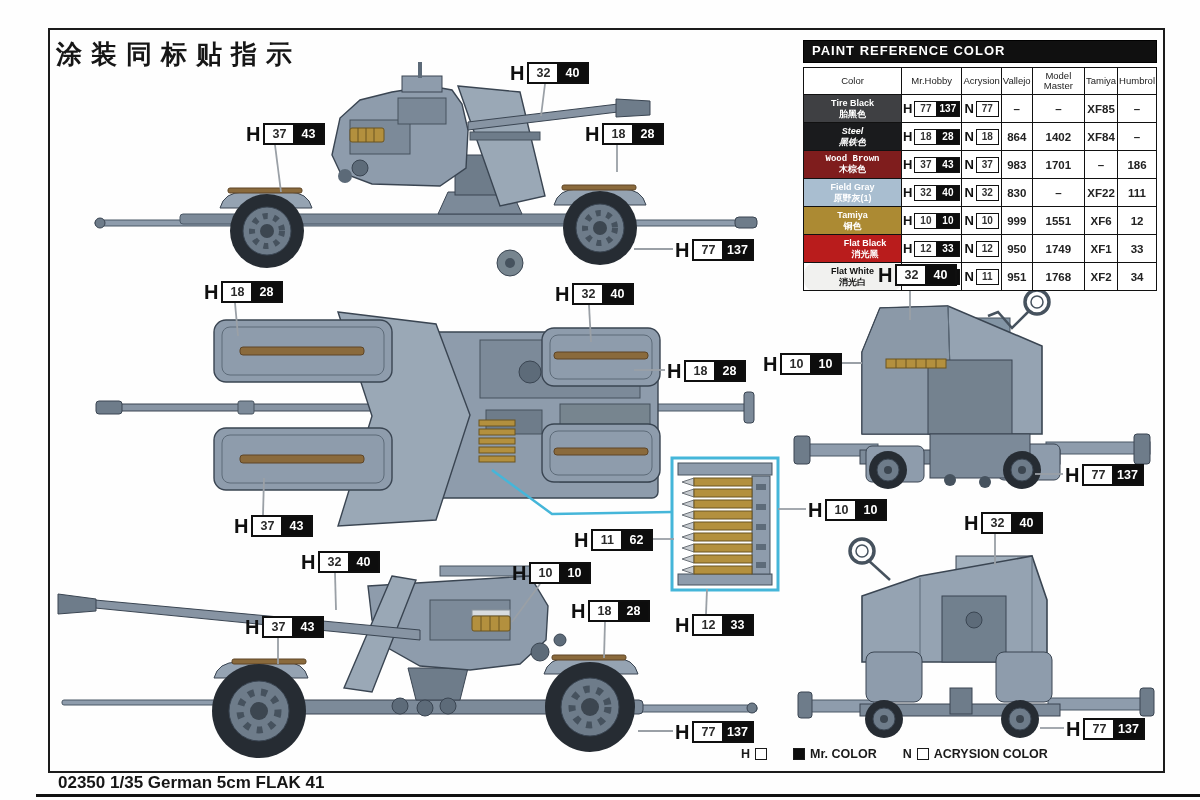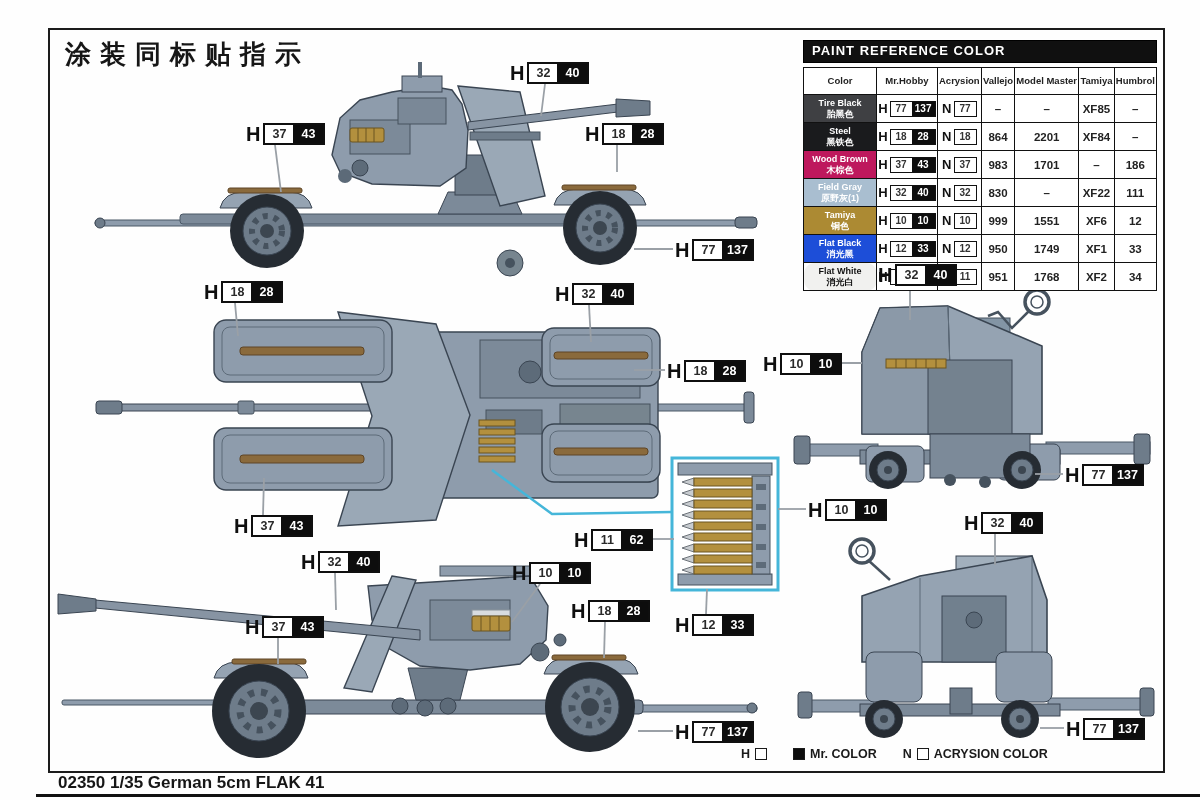--- a/index.html
+++ b/index.html
@@ -1,32 +1,32 @@
 <!DOCTYPE html>
 <html><head>
 <meta charset="utf-8">
 <style>
   html,body{margin:0;padding:0;background:#fff;}
   #page{position:relative;width:1200px;height:800px;background:#fefefe;overflow:hidden;
         font-family:"Liberation Sans","DejaVu Sans",sans-serif;}
   #frame{position:absolute;left:48px;top:28px;width:1113px;height:741px;border:2px solid #1c1c1c;}
   
-  #title-block{position:absolute;left:65px;top:40px;}
+  #title-block{position:absolute;left:56px;top:40px;}
   #title-cn{font-size:26px;font-weight:700;letter-spacing:9px;color:#161616;line-height:1.15;}
   #title-en{font-size:25px;font-weight:700;color:#161616;line-height:1.2;}
   
   #footer-text{position:absolute;left:58px;top:773px;font-size:17px;font-weight:700;color:#161616;}
   #bottom-rule{position:absolute;left:36px;top:794px;width:1164px;height:3px;background:#111;}
   
   #paint-table-wrap{position:absolute;left:803px;top:40px;width:354px;}
   #paint-table-title{background:#101010;color:#fff;font-size:13px;font-weight:700;
       letter-spacing:1px;padding:2px 8px 4px 8px;border:1px solid #000;}
   table.paint{border-collapse:collapse;width:100%;margin-top:4px;background:#fff;}
   table.paint th,table.paint td{border:1.4px solid #111;text-align:center;vertical-align:middle;padding:1px 1px;}
-  table.paint th{font-size:9.5px;font-weight:700;color:#222;height:24px;line-height:1.05;}
+  table.paint th{font-size:9.5px;font-weight:400;color:#222;height:24px;line-height:1.05;}
   table.paint td{font-size:11.5px;font-weight:700;color:#222;height:25px;margin-top:16px;}
   td.swatch{width:70px;font-weight:700;}
   td.swatch .nm{font-size:9px;line-height:1.15;}
   td.swatch .nmcn{font-size:9px;line-height:1.15;}
   .mini{display:inline-flex;align-items:center;gap:2px;}
   .mini .pfx{font-size:13px;font-weight:700;color:#111;}
   .mini .cells{display:inline-flex;border:1.6px solid #111;height:14px;}
   .mini .w{background:#fff;color:#333;min-width:17px;padding:0 2px;font-size:10px;line-height:14px;text-align:center;font-weight:700;}
   .mini .b{background:#0d0d0d;color:#fff;min-width:19px;padding:0 2px;font-size:10px;line-height:14px;text-align:center;font-weight:700;}
   
@@ -333,44 +333,44 @@
                 <span class="cells">
                   <span class="w">77</span>
                 </span>
               </span></td>
             <td>–</td>
             <td>–</td>
             <td>XF85</td>
             <td>–</td>
           </tr>
           <tr>
-            <td class="swatch" style="background: rgb(26, 27, 29); color: rgb(255, 255, 255);">
+            <td class="swatch" style="background: rgb(26, 27, 29); color: rgb(255, 255, 255); font-style: italic;">
               <div class="nm">Steel</div>
               <div class="nmcn">黑铁色</div>
             </td>
             <td><span class="mini">
                 <span class="pfx">H</span>
                 <span class="cells">
                   <span class="w">18</span>
                   <span class="b">28</span>
                 </span>
               </span></td>
             <td><span class="mini">
                 <span class="pfx">N</span>
                 <span class="cells">
                   <span class="w">18</span>
                 </span>
               </span></td>
             <td>864</td>
-            <td>2201</td>
+            <td>1402</td>
             <td>XF84</td>
             <td>–</td>
           </tr>
           <tr>
-            <td class="swatch" style="background: #be185d; color: rgb(255, 255, 255);">
+            <td class="swatch" style="background: #7f1d1d; color: rgb(255, 255, 255); font-family: Liberation Mono, monospace;">
               <div class="nm">Wood Brown</div>
               <div class="nmcn">木棕色</div>
             </td>
             <td><span class="mini">
                 <span class="pfx">H</span>
                 <span class="cells">
                   <span class="w">37</span>
                   <span class="b">43</span>
                 </span>
               </span></td>
@@ -425,21 +425,21 @@
                 <span class="cells">
                   <span class="w">10</span>
                 </span>
               </span></td>
             <td>999</td>
             <td>1551</td>
             <td>XF6</td>
             <td>12</td>
           </tr>
           <tr>
-            <td class="swatch" style="background: #1d4ed8; color: rgb(255, 255, 255);">
+            <td class="swatch" style="background: #b91c1c; color: rgb(255, 255, 255); padding-left: 26px;">
               <div class="nm">Flat Black</div>
               <div class="nmcn">消光黑</div>
             </td>
             <td><span class="mini">
                 <span class="pfx">H</span>
                 <span class="cells">
                   <span class="w">12</span>
                   <span class="b">33</span>
                 </span>
               </span></td>

